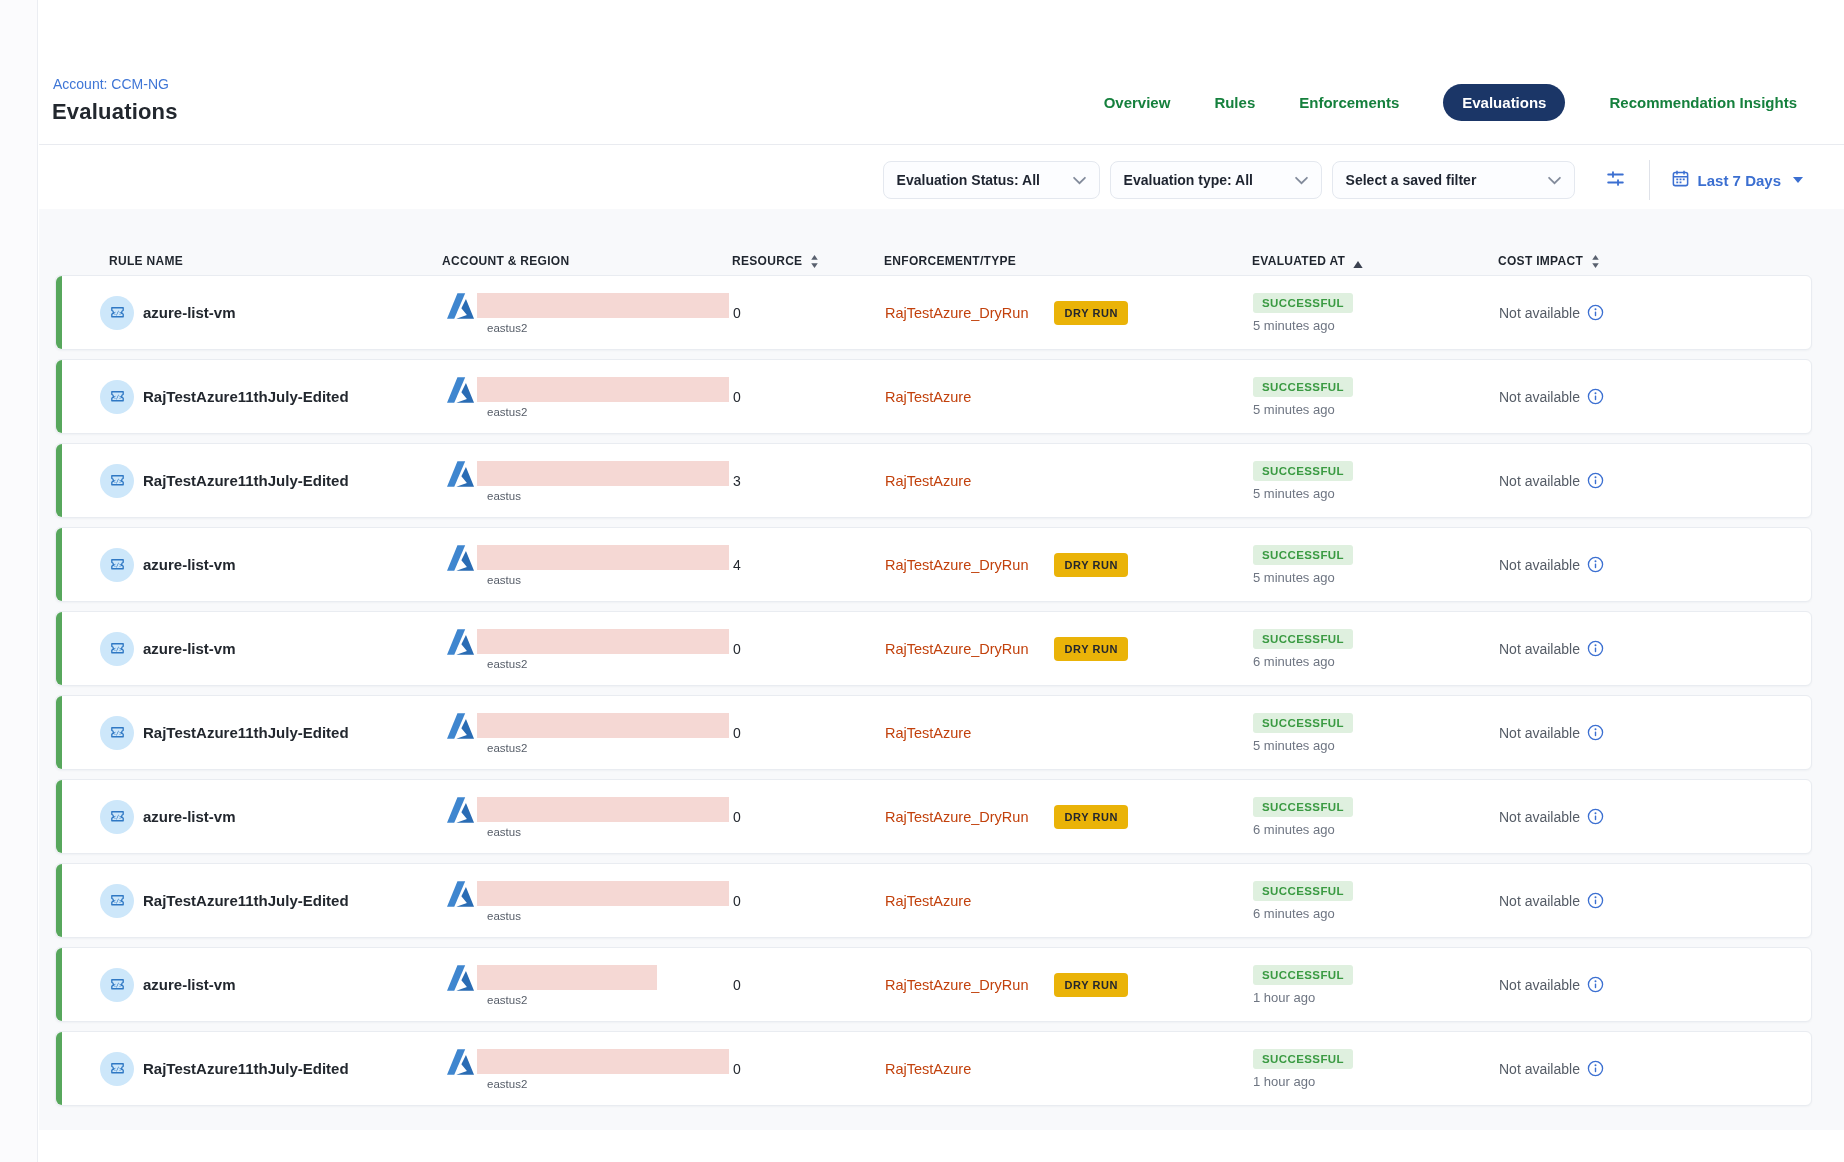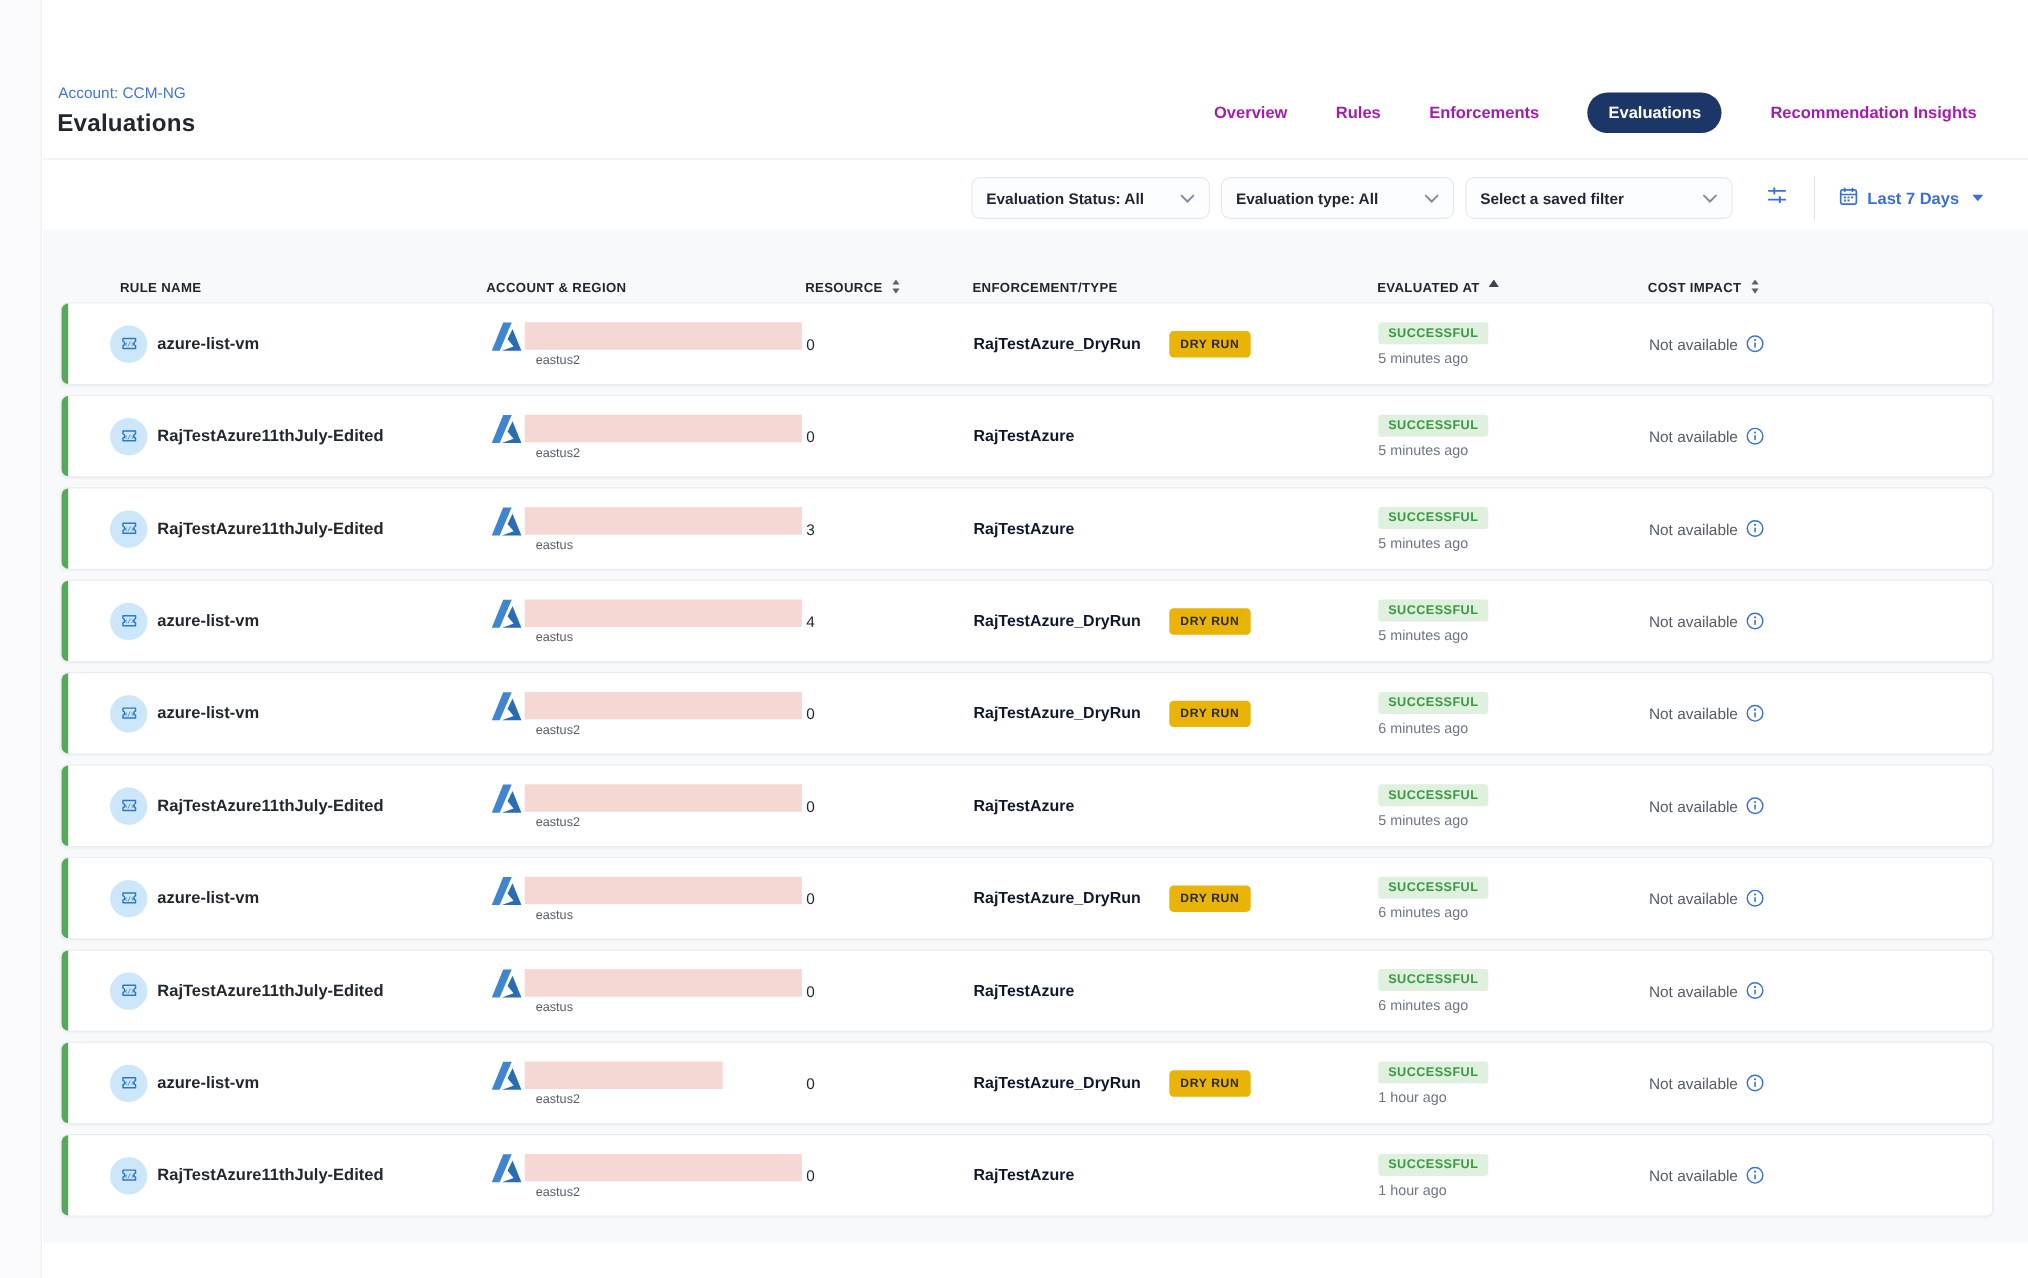--- a/index.html
+++ b/index.html
@@ -8,63 +8,63 @@
   .page { position:relative; width:1844px; height:1162px; background:#ffffff; overflow:hidden; }
 
   
   .left-rail { position:absolute; left:0; top:0; width:38px; height:100%; background:#fbfbfd; border-right:1px solid #ebedf2; }
 
   
   .breadcrumb { position:absolute; left:53px; top:76px; font-size:14px; color:#3f76d6; cursor:pointer; }
   .page-title { position:absolute; left:52px; top:99px; font-size:22px; font-weight:700; color:#22272e; letter-spacing:.2px; }
 
   .nav { position:absolute; top:84px; right:47px; display:flex; align-items:center; gap:44px; }
-  .nav-tab { font-size:15px; font-weight:600; color:#a21caf; cursor:pointer; white-space:nowrap; }
+  .nav-tab { font-size:15px; font-weight:600; color:#15803d; cursor:pointer; white-space:nowrap; }
   .nav-tab.active { background:#1b3667; color:#ffffff; padding:10px 19px; border-radius:999px; }
 
   .hdivider { position:absolute; top:144px; left:39px; right:0; height:1px; background:#e9ebf0; }
 
   
   .filterbar { position:absolute; top:160px; right:41px; display:flex; align-items:center; }
   .fpill { height:38px; background:#fcfdff; border:1px solid #e4e8ef; border-radius:8px; display:flex; align-items:center; padding:0 13px; font-size:14px; font-weight:600; color:#1e2430; white-space:nowrap; cursor:pointer; }
   .fpill + .fpill { margin-left:10px;gap:27px; }
   .checkbox { width:18px; height:18px; border:1.5px solid #8fb6ea; border-radius:4px; background:#fff; margin-right:11px; flex:0 0 auto; }
   .fselect { justify-content:space-between; }
   .fselect .chev { margin-left:14px; display:flex; }
   .sliders-btn { margin-left:30px; display:flex; align-items:center; cursor:pointer; }
   .vdivider { width:1px; height:40px; background:#dfe2e9; margin:0 21px 0 23px; }
   .daterange { display:flex; align-items:center; gap:8px; color:#3b6fd1; font-size:15px; font-weight:600; cursor:pointer; }
   .caret-down { width:0; height:0; border-left:5px solid transparent; border-right:5px solid transparent; border-top:6px solid #3b6fd1; margin-left:4px; }
 
   
   .table-area { position:absolute; top:209px; left:39px; right:0; height:921px; background:#f8f9fb; }
   .grid6 { display:grid; grid-template-columns:387px 290px 152px 368px 246px 1fr; align-items:center; }
   .thead { position:absolute; top:38px; left:16px; right:32px; height:28px; }
-  .th { display:flex; align-items:flex-start; gap:8px; font-size:12px; font-weight:700; color:#1f252e; letter-spacing:.3px; }
+  .th { display:flex; align-items:flex-end; gap:8px; font-size:12px; font-weight:700; color:#1f252e; letter-spacing:.3px; }
   .th.first { padding-left:54px; }
   .sort-icon { display:flex; cursor:pointer; }
 
   .rows { position:absolute; top:66px; left:16px; right:32px; display:flex; flex-direction:column; gap:9px; }
   .row-card { position:relative; height:75px; background:#ffffff; border:1px solid #e9ecf1; border-radius:6px; box-shadow:0 1px 2px rgba(25,39,80,.04); cursor:pointer; }
   .accent-bar { position:absolute; left:0; top:0; width:6px; height:100%; background:#57a75c; border-radius:6px 0 0 6px; }
 
   .cell-rule { display:flex; align-items:center; gap:9px; padding-left:44px; }
   .rule-icon { width:34px; height:34px; border-radius:50%; background:#cde7fa; display:flex; align-items:center; justify-content:center; flex:0 0 auto; }
   .rule-name { font-size:15px; font-weight:600; color:#22272e; }
 
   .cell-account { display:flex; align-items:flex-start; }
   .azure-logo { flex:0 0 auto; margin-top:-2px; }
   .acct-right { display:flex; flex-direction:column; }
   .redacted-bar { height:25px; background:#f5d8d4; margin-top:2px; }
   .region-label { font-size:11.5px; color:#565d68; margin:4px 0 0 10px; }
 
   .cell-resource { font-size:14px; color:#22272e; }
 
   .cell-enforce { display:flex; align-items:center; gap:26px; }
-  .enforce-link { font-size:14.5px; font-weight:700; color:#0f172a; cursor:pointer; }
+  .enforce-link { font-size:14.5px; font-weight:400; color:#c2410c; cursor:pointer; }
   .dryrun-badge { background:#eab308; color:#23262e; font-size:11px; font-weight:700; letter-spacing:.6px; padding:6px 10px; border-radius:4px; white-space:nowrap; }
 
   .cell-eval { display:flex; flex-direction:column; align-items:flex-start; gap:5px; }
   .status-badge { background:#dff0df; color:#3a9a42; font-size:11.5px; font-weight:700; letter-spacing:.4px; padding:4px 9px; border-radius:3px; }
   .eval-time { font-size:13px; color:#6e7582; }
 
   .cell-cost { display:flex; align-items:center; gap:7px; font-size:14px; color:#555c66; }
   .info-icon { display:flex; cursor:pointer; }
 </style>
 </head>

